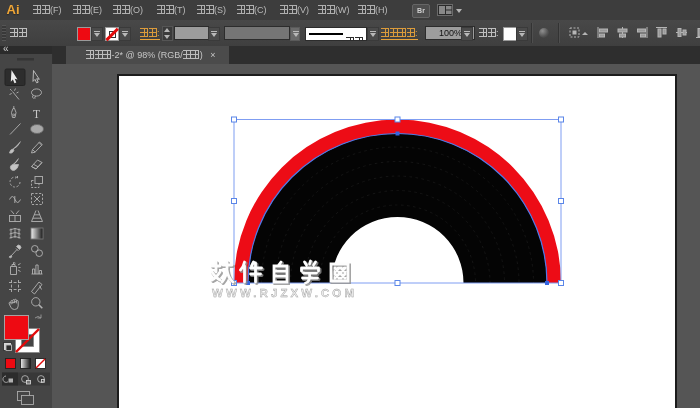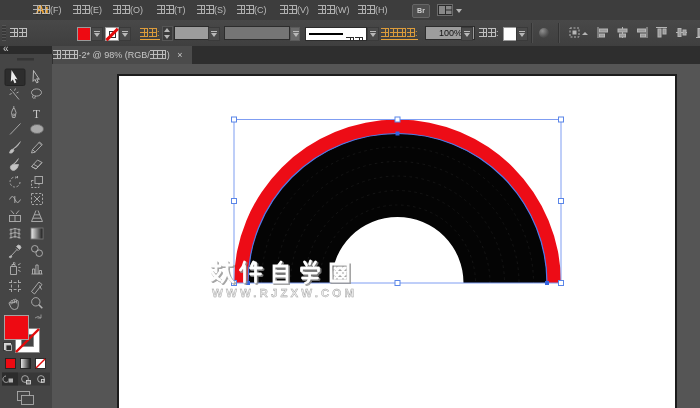--- a/index.html
+++ b/index.html
@@ -8,37 +8,37 @@
 
 .cj{display:inline-block;width:8px;height:9px;margin:0 0.5px 0 0;vertical-align:-1px;opacity:.92;
 background:
  linear-gradient(currentColor,currentColor) 0 0/8px 1px no-repeat,
  linear-gradient(currentColor,currentColor) 0 4px/8px 1px no-repeat,
  linear-gradient(currentColor,currentColor) 0 8px/8px 1px no-repeat,
  linear-gradient(currentColor,currentColor) 3.5px 0/1px 9px no-repeat,
  linear-gradient(currentColor,currentColor) 7px 1px/1px 8px no-repeat;}
 
 #menubar{left:0;top:0;width:700px;height:20px;background:#3d3d3d;}
-#logo{left:0px;top:0;width:26px;height:20px;background:transparent;color:#f0a636;font-weight:bold;font-size:13px;line-height:20px;text-align:center;text-shadow:0 1px 1px #2a2a2a;padding-left:29px;}
+#logo{left:0px;top:0;width:26px;height:20px;background:transparent;color:#f0a636;font-weight:bold;font-size:13px;line-height:20px;text-align:center;text-shadow:0 1px 1px #2a2a2a;}
 .menu{position:absolute;top:5px;font-size:9px;color:#c4c4c4;letter-spacing:0;opacity:.92}
 #brbtn{left:412px;top:4px;width:16px;height:12px;background:#4e4e4e;border:1px solid #666;border-radius:2px;color:#cfcfcf;font-size:7px;line-height:12px;text-align:center;font-weight:bold;}
 
 #ctrlbar{left:0;top:20px;width:700px;height:26px;background:linear-gradient(#484848,#3f3f3f);border-bottom:1px solid #242424;}
 .sep{position:absolute;top:3px;height:20px;width:1px;background:#333;border-right:1px solid #4f4f4f;}
 .ddbtn{position:absolute;width:10px;height:12px;background:#4a4a4a;border:1px solid #3a3a3a;}
 .ddbtn:before{content:"";position:absolute;left:2px;top:3px;width:6px;height:1px;background:#b9b9b9;}
 .ddbtn:after{content:"";position:absolute;left:2px;top:5px;border:3px solid transparent;border-top:4px solid #b9b9b9;}
 .swatch{position:absolute;width:12px;height:12px;border:1px solid #9a9a9a;}
 .none{background:#fff;}
 .none:before{content:"";position:absolute;left:3px;top:3px;width:5px;height:5px;border:1px solid #333;}
 .none:after{content:"";position:absolute;left:-2px;top:5px;width:16px;height:2.5px;background:#e20a0a;transform:rotate(-45deg);}
 .olink{position:absolute;color:#e8a33b;border-bottom:1px solid #e8a33b;font-size:9px;height:11px;}
 
 #tabstrip{left:52px;top:46px;width:648px;height:18px;background:#2e2e2e;}
-#tab{position:absolute;left:0;top:0;width:140px;height:18px;background:#4b4b4b;color:#c6c6c6;font-size:9px;line-height:18px;padding-left:1px;box-sizing:border-box;}
+#tab{position:absolute;left:14px;top:0;width:163px;height:18px;background:#4b4b4b;color:#c6c6c6;font-size:9px;line-height:18px;padding-left:20px;box-sizing:border-box;}
 #toolhead{left:0;top:46px;width:52px;height:8px;background:#2b2b2b;color:#cfcfcf;font-size:10px;line-height:6px;padding-left:3px;box-sizing:border-box;letter-spacing:-1px;}
 
 #toolbar{left:0;top:54px;width:52px;height:354px;background:#454545;border-right:1px solid #303030;}
 
 #canvas{left:52px;top:64px;width:536px;height:344px;background:#555555;}
 </style>
 </head>
 <body>
 <div id="app">
   <div class="abs" id="menubar"></div>

